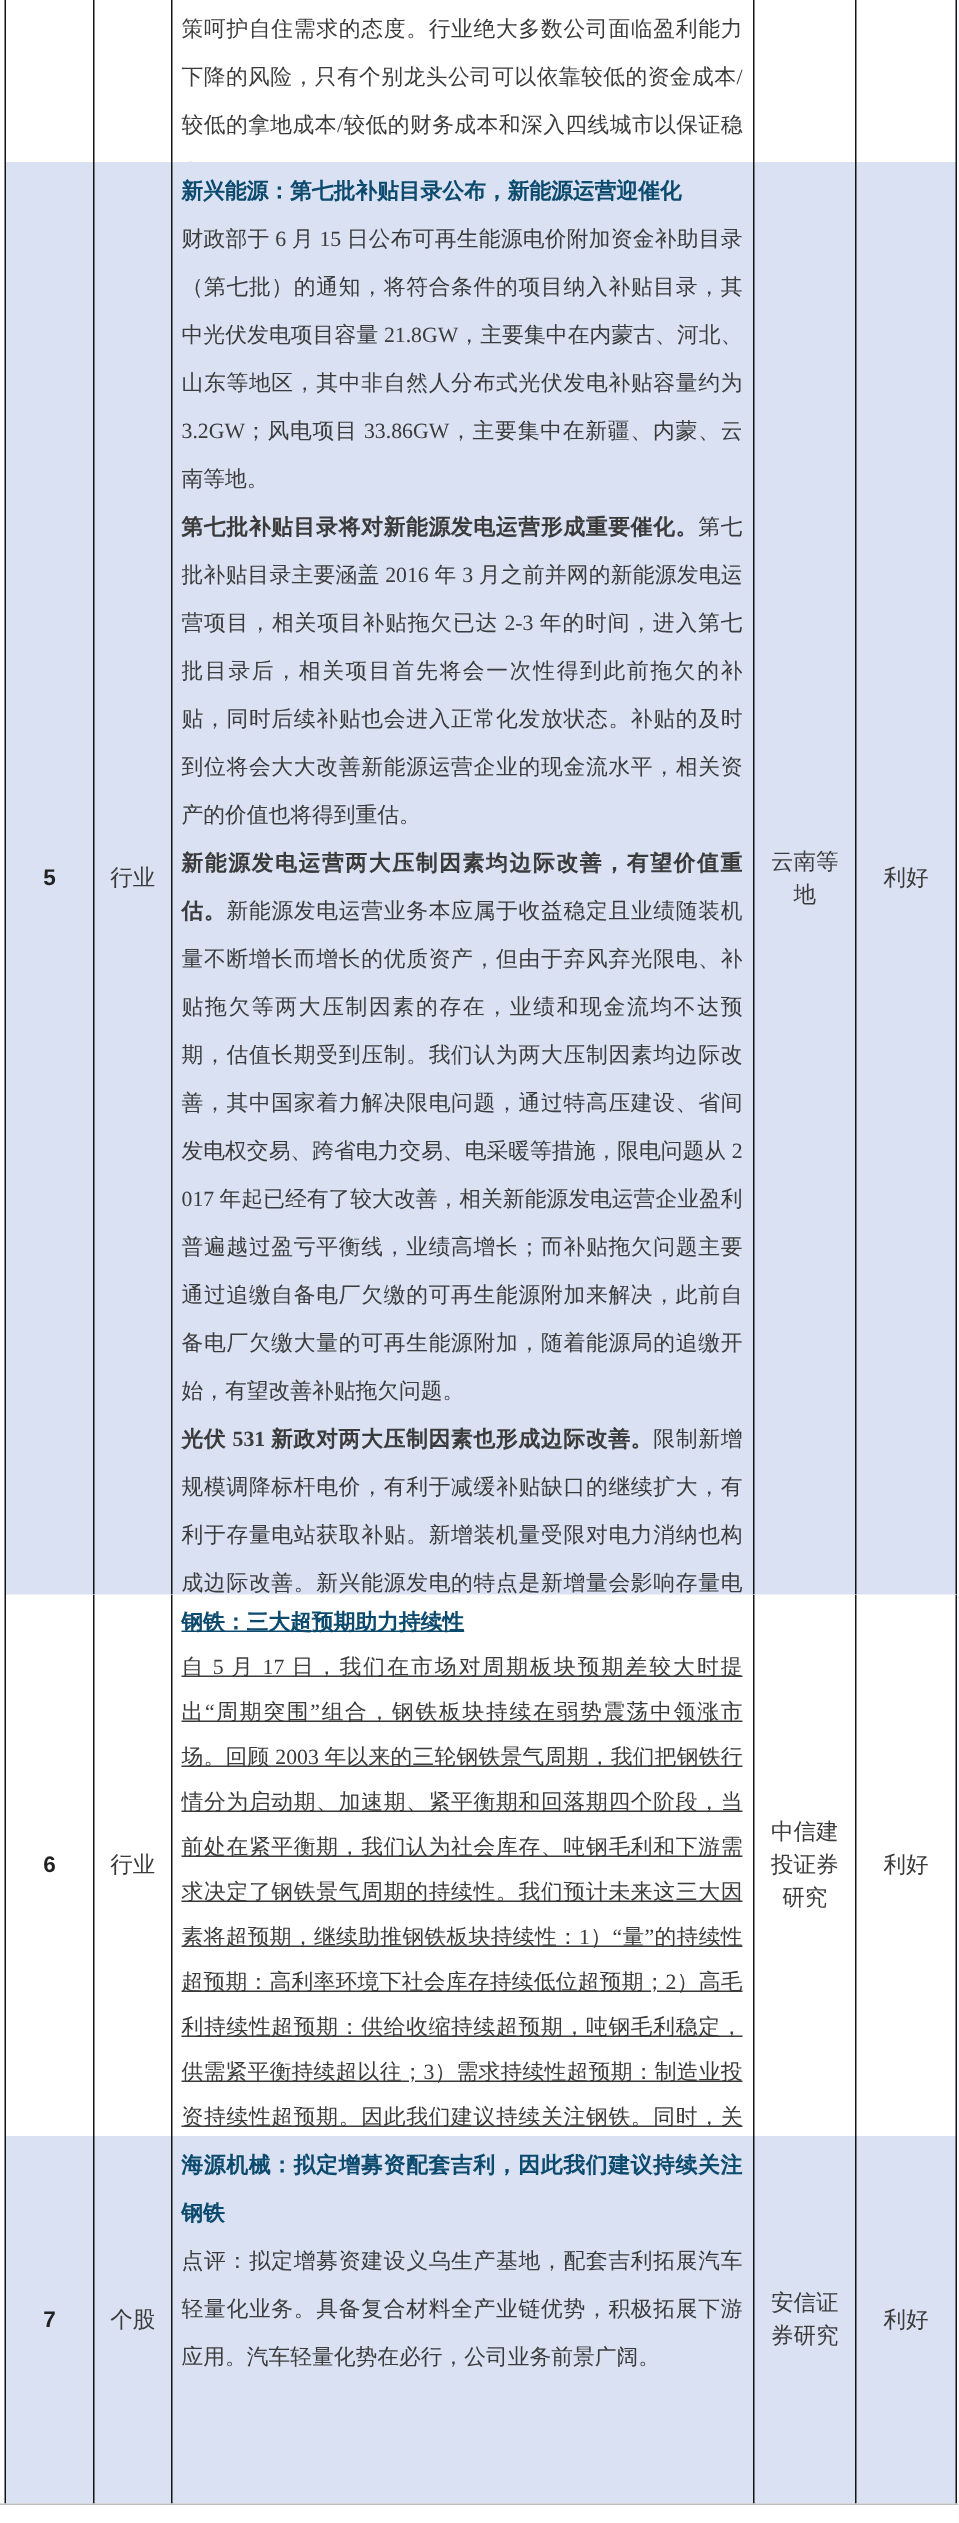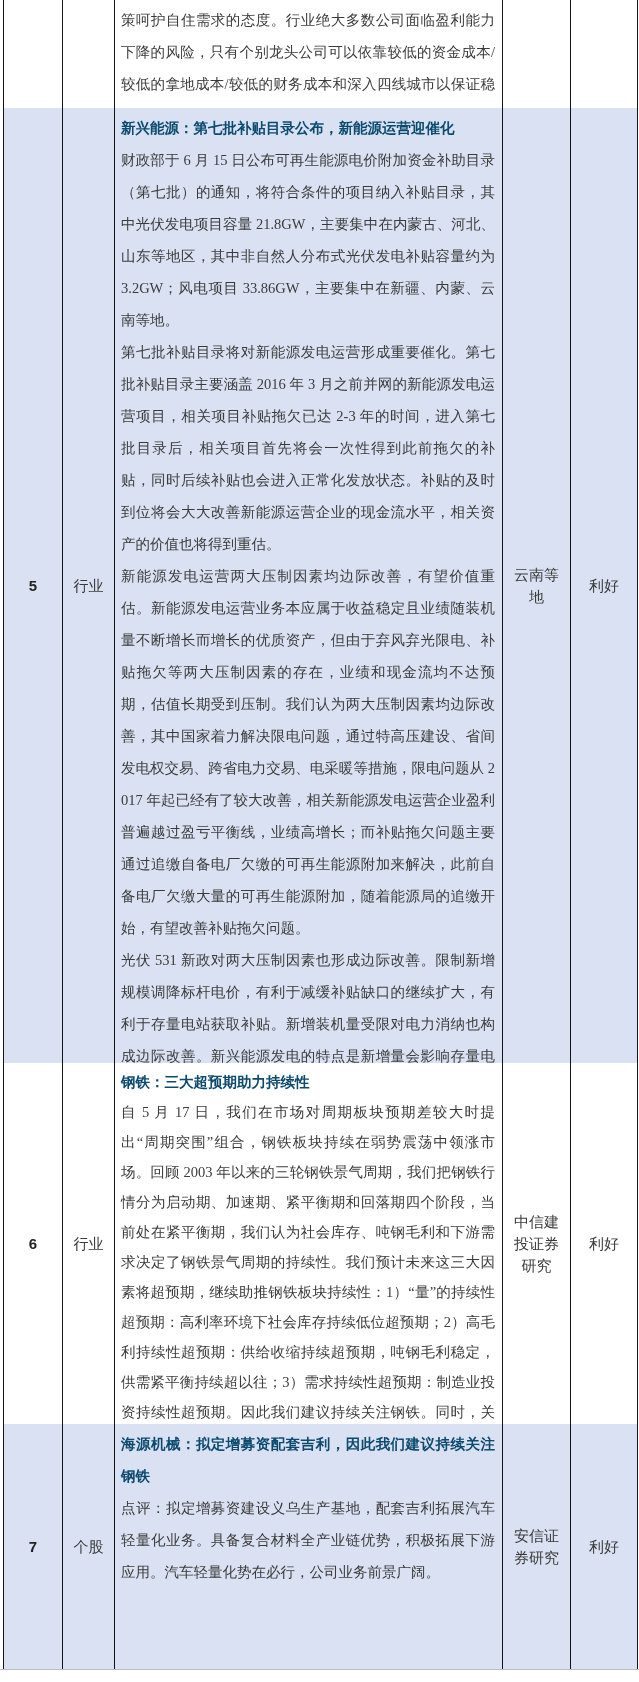--- a/index.html
+++ b/index.html
@@ -37,23 +37,23 @@
   }
   .num{font-family:"Liberation Sans","DejaVu Sans",sans-serif;font-weight:bold;font-size:15px;color:#222;}
   .src{padding:0 6px;}
   .content{
     padding:4px 7px 0 6px;
     font-size:14.5px;
     text-align:justify;
     word-break:break-all;
   }
   .content p{margin:0;line-height:32px;}
-  .lh30 p{line-height:30px;}
+  .lh30 p{line-height:30px;text-decoration:underline;}
   .ttl{font-weight:bold;color:#0c4a6e;}
-  .lead{font-weight:normal;}
+  .lead{font-weight:bold;}
   .bottom-strip{
     position:absolute;left:0;bottom:0;width:639px;height:12px;
     background:#ffffff;border-top:1px solid #bdbdbd;
   }
 </style>
 </head>
 <body>
 
 <div class="page">
   <div class="tbl">

